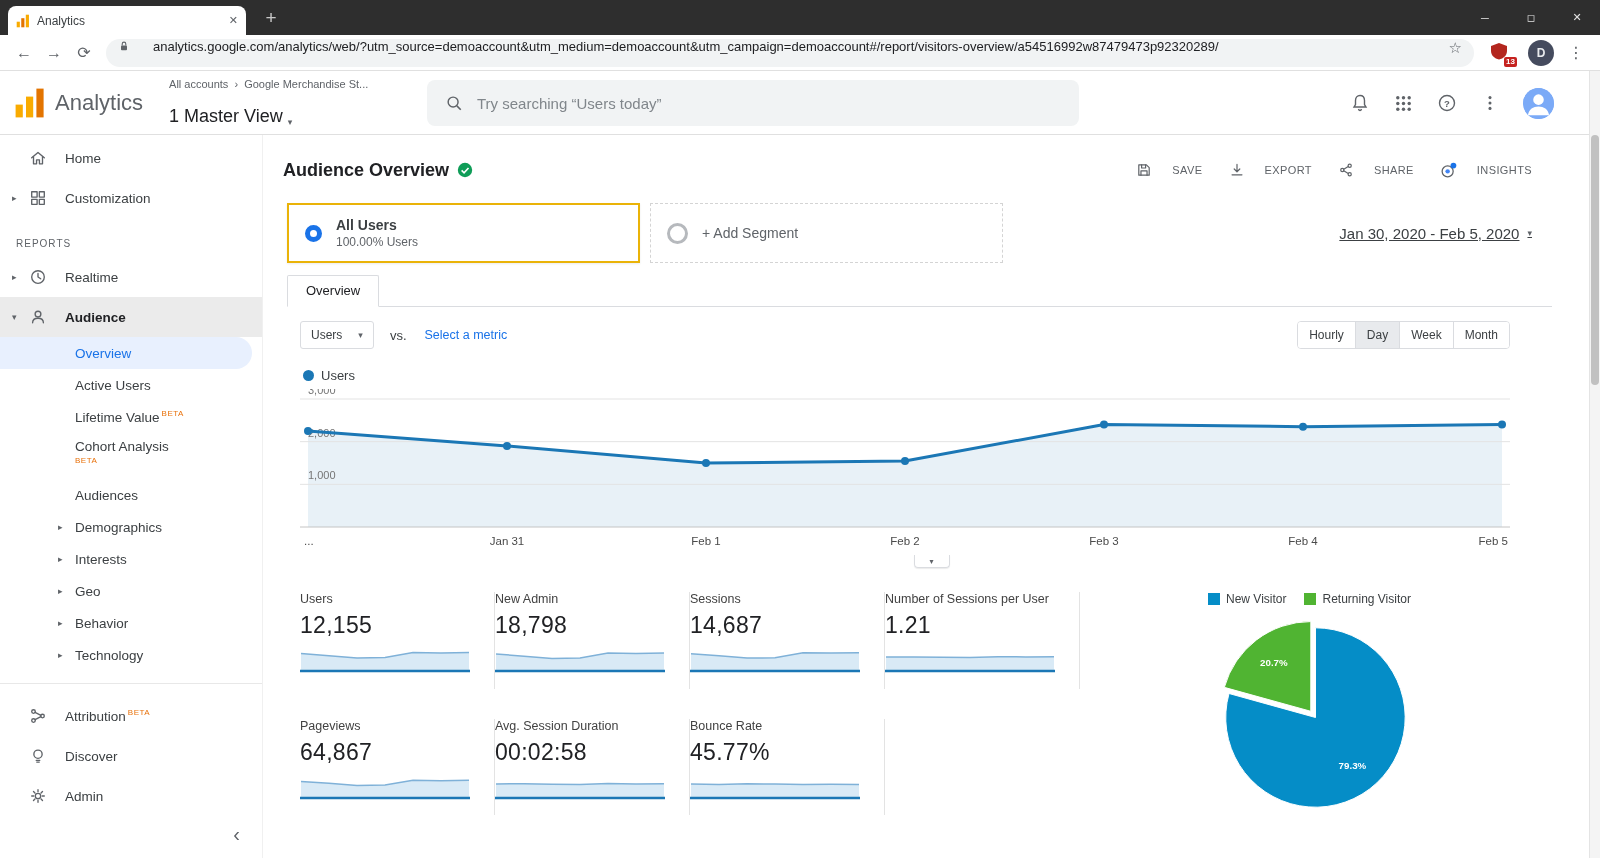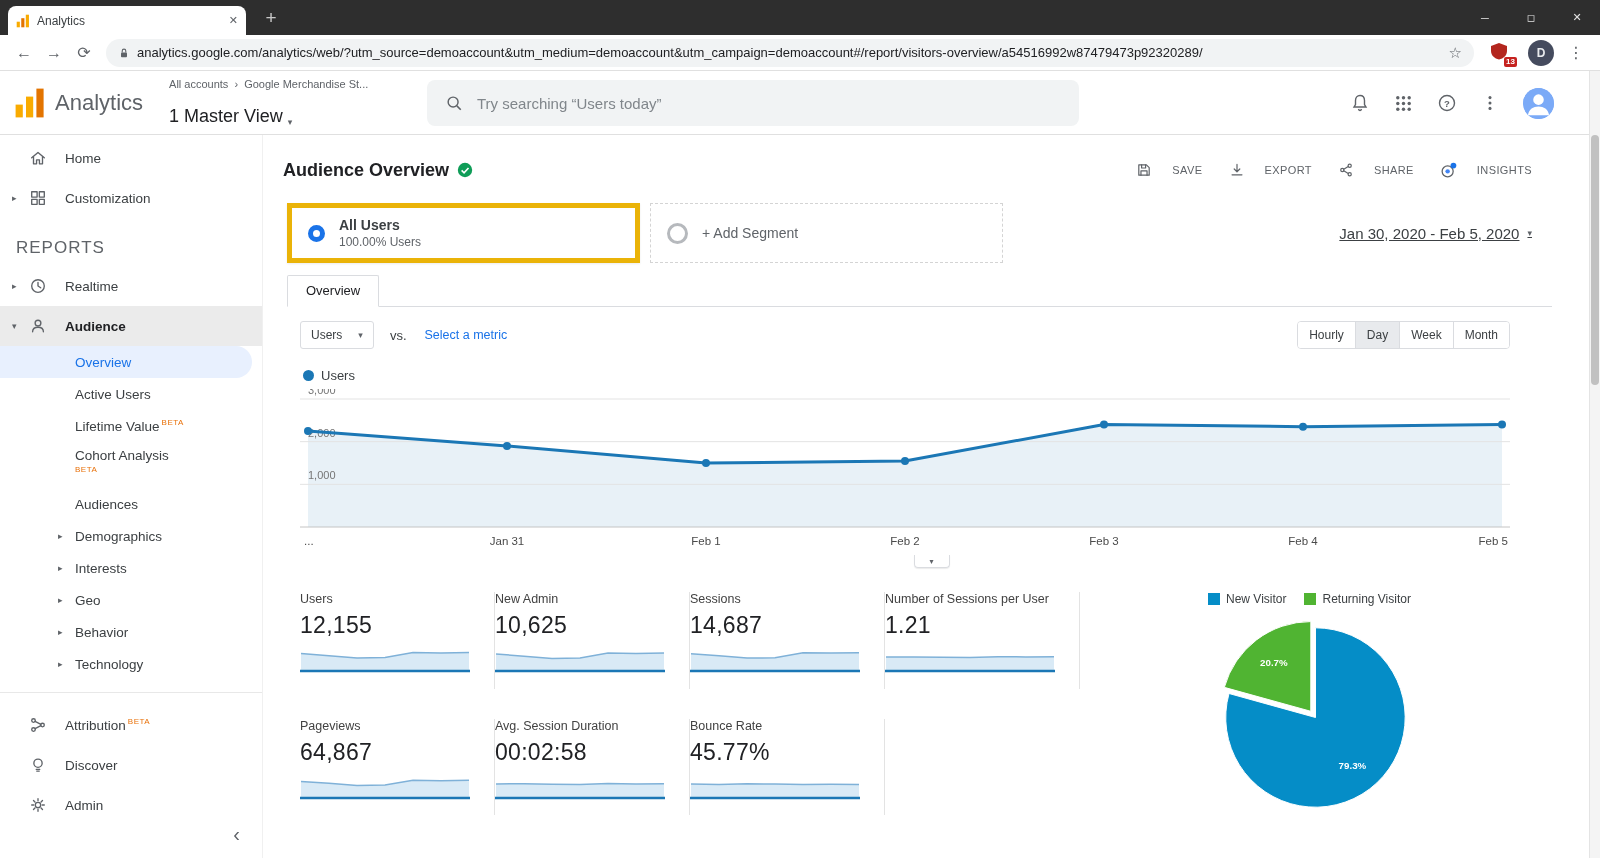--- a/index.html
+++ b/index.html
@@ -14,22 +14,22 @@
   .tab-title { font-size:12px; color:#3c4043; flex:1; }
   .tab-close { color:#5f6368; font-size:11px; cursor:pointer; }
   .newtab-btn { color:#c8c8c8; font-size:19px; line-height:28px; margin:0 0 3px 12px; width:26px; text-align:center; cursor:pointer; }
   .win-controls { margin-left:auto; display:flex; height:35px; }
   .win-btn { width:46px; height:35px; display:flex; align-items:center; justify-content:center;
     color:#e4e4e4; font-size:11px; cursor:pointer; }
   .toolbar { height:36px; background:#fff; border-bottom:1px solid #e0e0e0;
     display:flex; align-items:center; padding:0 10px; gap:2px; }
   .nav-btn { width:28px; height:28px; border-radius:50%; display:flex; align-items:center; justify-content:center;
     color:#5f6368; font-size:16px; cursor:pointer; }
-  .omnibox { flex:1; height:28px; background:#f1f3f4; border-radius:14px; display:flex; align-items:center;
-    padding:0 12px; gap:7px; margin:16px 6px; cursor:text; }
+  .omnibox { flex:1; height:28px; background:#f1f3f4; border-radius:14px; display:flex; align-items:flex-start;
+    padding:0 12px; gap:23px; margin:16px 6px; cursor:text; }
   .url { flex:1; font-size:13px; color:#202124; white-space:nowrap; overflow:hidden; text-overflow:ellipsis; }
   .star { color:#5f6368; font-size:15px; cursor:pointer; }
   .ext { position:relative; width:22px; height:22px; margin:0 8px; cursor:pointer; }
   .ext-badge { position:absolute; right:-5px; bottom:-3px; background:#c5221f; color:#fff; font-size:8px;
     padding:1px 2px; border-radius:2px; line-height:1;font-weight:bold; }
   .chrome-avatar { width:26px; height:26px; border-radius:50%; background:#454b5e; color:#e8eaed;
     font-size:12px; font-weight:bold; display:flex; align-items:center; justify-content:center; margin:0 6px; cursor:pointer; }
   .menu-dots { color:#5f6368; font-size:16px; padding:0 6px; cursor:pointer; }
 
   
@@ -52,42 +52,42 @@
 
   
   .app-body { display:flex; height:723px; }
   aside { width:263px; position:relative; padding-top:3px; border-right:1px solid #f0f0f0; overflow:hidden; }
   .nav-item { height:40px; display:flex; align-items:center; padding-left:12px; gap:0; cursor:pointer; }
   .nav-item.selected { background:#ebebeb; }
   .nav-expander { width:17px; font-size:9px; color:#5f6368; flex:none; }
   .nav-ico { width:20px; margin-right:16px; flex:none; display:flex; }
   .nav-label { font-size:13.5px; color:#3c4043; white-space:nowrap; }
   .nav-item.selected .nav-label { color:#202124; font-weight:bold; }
-  .nav-section { font-size:17px; color:#5f6368; letter-spacing:1px; padding:20px 0 8px 16px; }
+  .nav-section { font-size:10px; color:#5f6368; letter-spacing:1px; padding:20px 0 8px 16px; }
   .nav-divider { border-top:1px solid #e8e8e8; margin:12px 0; }
   .child-item { height:32px; display:flex; align-items:center; padding-left:75px; cursor:pointer;
     font-size:13.5px; color:#3c4043; position:relative; margin-right:10px; border-radius:0 16px 16px 0; }
   .child-item.active { background:#e8f0fe; color:#1a73e8; }
   .child-item.tall { height:46px; align-items:flex-start; padding-top:6px; }
   .child-expander { position:absolute; left:58px; font-size:9px; color:#5f6368; }
   .beta-sup { color:#e8710a; font-size:8px; vertical-align:super; margin-left:2px; letter-spacing:.5px; }
   .beta-below { display:block; color:#e8710a; font-size:8px; letter-spacing:.5px; margin-top:2px; }
   .collapse { position:absolute; bottom:12px; right:22px; font-size:20px; color:#5f6368; cursor:pointer; }
 
   main { flex:1; padding:0 20px; position:relative; overflow:hidden; }
 
   .page-head { margin-top:22px; display:flex; align-items:center; height:26px; }
   .page-title { font-size:18px; font-weight:bold; color:#202124; }
   .check-badge { margin-left:8px; display:flex; }
   .actions { margin-left:auto; display:flex; gap:26px; margin-right:48px; }
   .action-btn { display:flex; align-items:center; gap:20px; font-size:11px; color:#5f6368;
     letter-spacing:.4px; cursor:pointer; }
 
   .segments-row { margin-top:20px; margin-left:4px; display:flex; align-items:center; }
-  .seg-card { width:353px; height:60px; background:#fff; border:5px solid #eab308;
+  .seg-card { width:353px; height:60px; background:#fff; border:2px solid #eab308;
     box-shadow:0 1px 2px rgba(0,0,0,.08); display:flex; align-items:center; padding:0 16px; gap:14px; cursor:pointer; }
   .seg-card.add { margin-left:10px; border:1px dashed #d4d4d4; box-shadow:none; }
   .seg-ring { width:17px; height:17px; border-radius:50%; border:5px solid #1a73e8; flex:none; }
   .seg-ring.gray { border-color:#b6b9bd; border-width:3px; width:21px; height:21px; }
   .seg-name { font-size:14px; color:#3c4043; font-weight:bold; }
   .seg-detail { font-size:12px; color:#5f6368; margin-top:2px; }
   .seg-add-label { font-size:14px; color:#5f6368; }
   .date-range { margin-left:auto; margin-right:48px; display:flex; align-items:center; gap:8px;
     font-size:15px; color:#3c4043; font-weight:500; cursor:pointer;text-decoration:underline; }
 
@@ -504,21 +504,21 @@
 
       <div class="metrics-row">
         <div class="scorecards" id="scorecards">
             <div class="scorecard"><div class="sc-label">Users</div>
     <div class="sc-value">12,155</div><svg width="170" height="30">
     <polygon points="1,27 1.0,10.5 29.0,12.8 57.0,15.0 85.0,14.6 113.0,9.6 141.0,10.0 169.0,9.6 169,27" fill="#d9eaf6"></polygon>
     <polyline points="1.0,10.5 29.0,12.8 57.0,15.0 85.0,14.6 113.0,9.6 141.0,10.0 169.0,9.6" fill="none" stroke="#7fb1d8" stroke-width="1.5"></polyline>
     <line x1="0" y1="28" x2="170" y2="28" stroke="#1b77b5" stroke-width="2.5"></line>
               </svg></div>
             <div class="scorecard"><div class="sc-label">New Admin</div>
-    <div class="sc-value">10,625</div><svg width="170" height="30">
+    <div class="sc-value">18,798</div><svg width="170" height="30">
     <polygon points="1,27 1.0,11.0 29.0,13.2 57.0,15.4 85.0,15.0 113.0,10.1 141.0,10.5 169.0,10.1 169,27" fill="#d9eaf6"></polygon>
     <polyline points="1.0,11.0 29.0,13.2 57.0,15.4 85.0,15.0 113.0,10.1 141.0,10.5 169.0,10.1" fill="none" stroke="#7fb1d8" stroke-width="1.5"></polyline>
     <line x1="0" y1="28" x2="170" y2="28" stroke="#1b77b5" stroke-width="2.5"></line>
               </svg></div>
             <div class="scorecard"><div class="sc-label">Sessions</div>
     <div class="sc-value">14,687</div><svg width="170" height="30">
     <polygon points="1,27 1.0,10.7 29.0,12.8 57.0,15.0 85.0,14.8 113.0,9.8 141.0,10.1 169.0,9.8 169,27" fill="#d9eaf6"></polygon>
     <polyline points="1.0,10.7 29.0,12.8 57.0,15.0 85.0,14.8 113.0,9.8 141.0,10.1 169.0,9.8" fill="none" stroke="#7fb1d8" stroke-width="1.5"></polyline>
     <line x1="0" y1="28" x2="170" y2="28" stroke="#1b77b5" stroke-width="2.5"></line>
               </svg></div>

